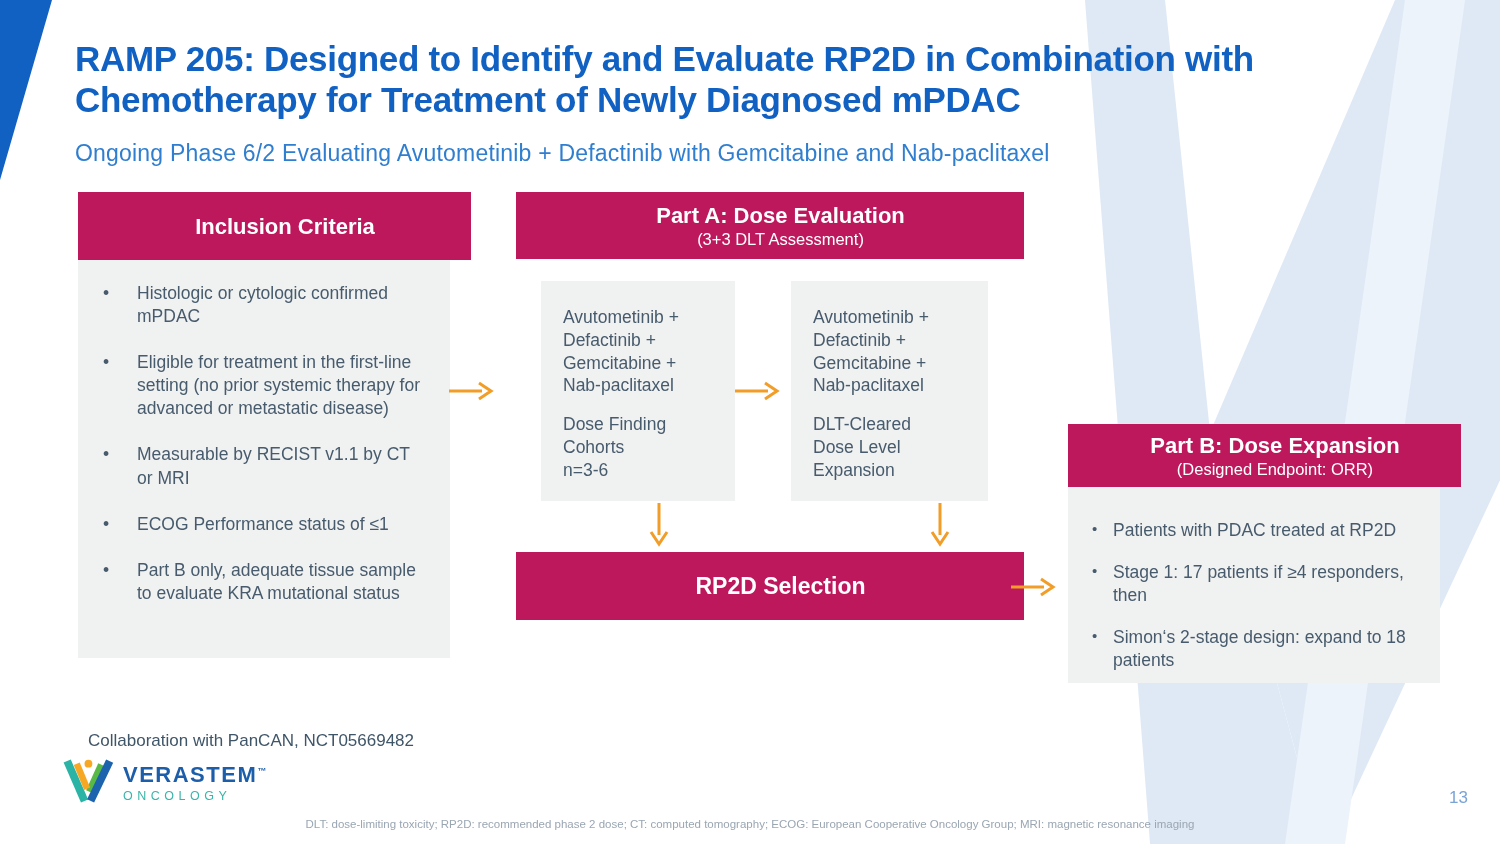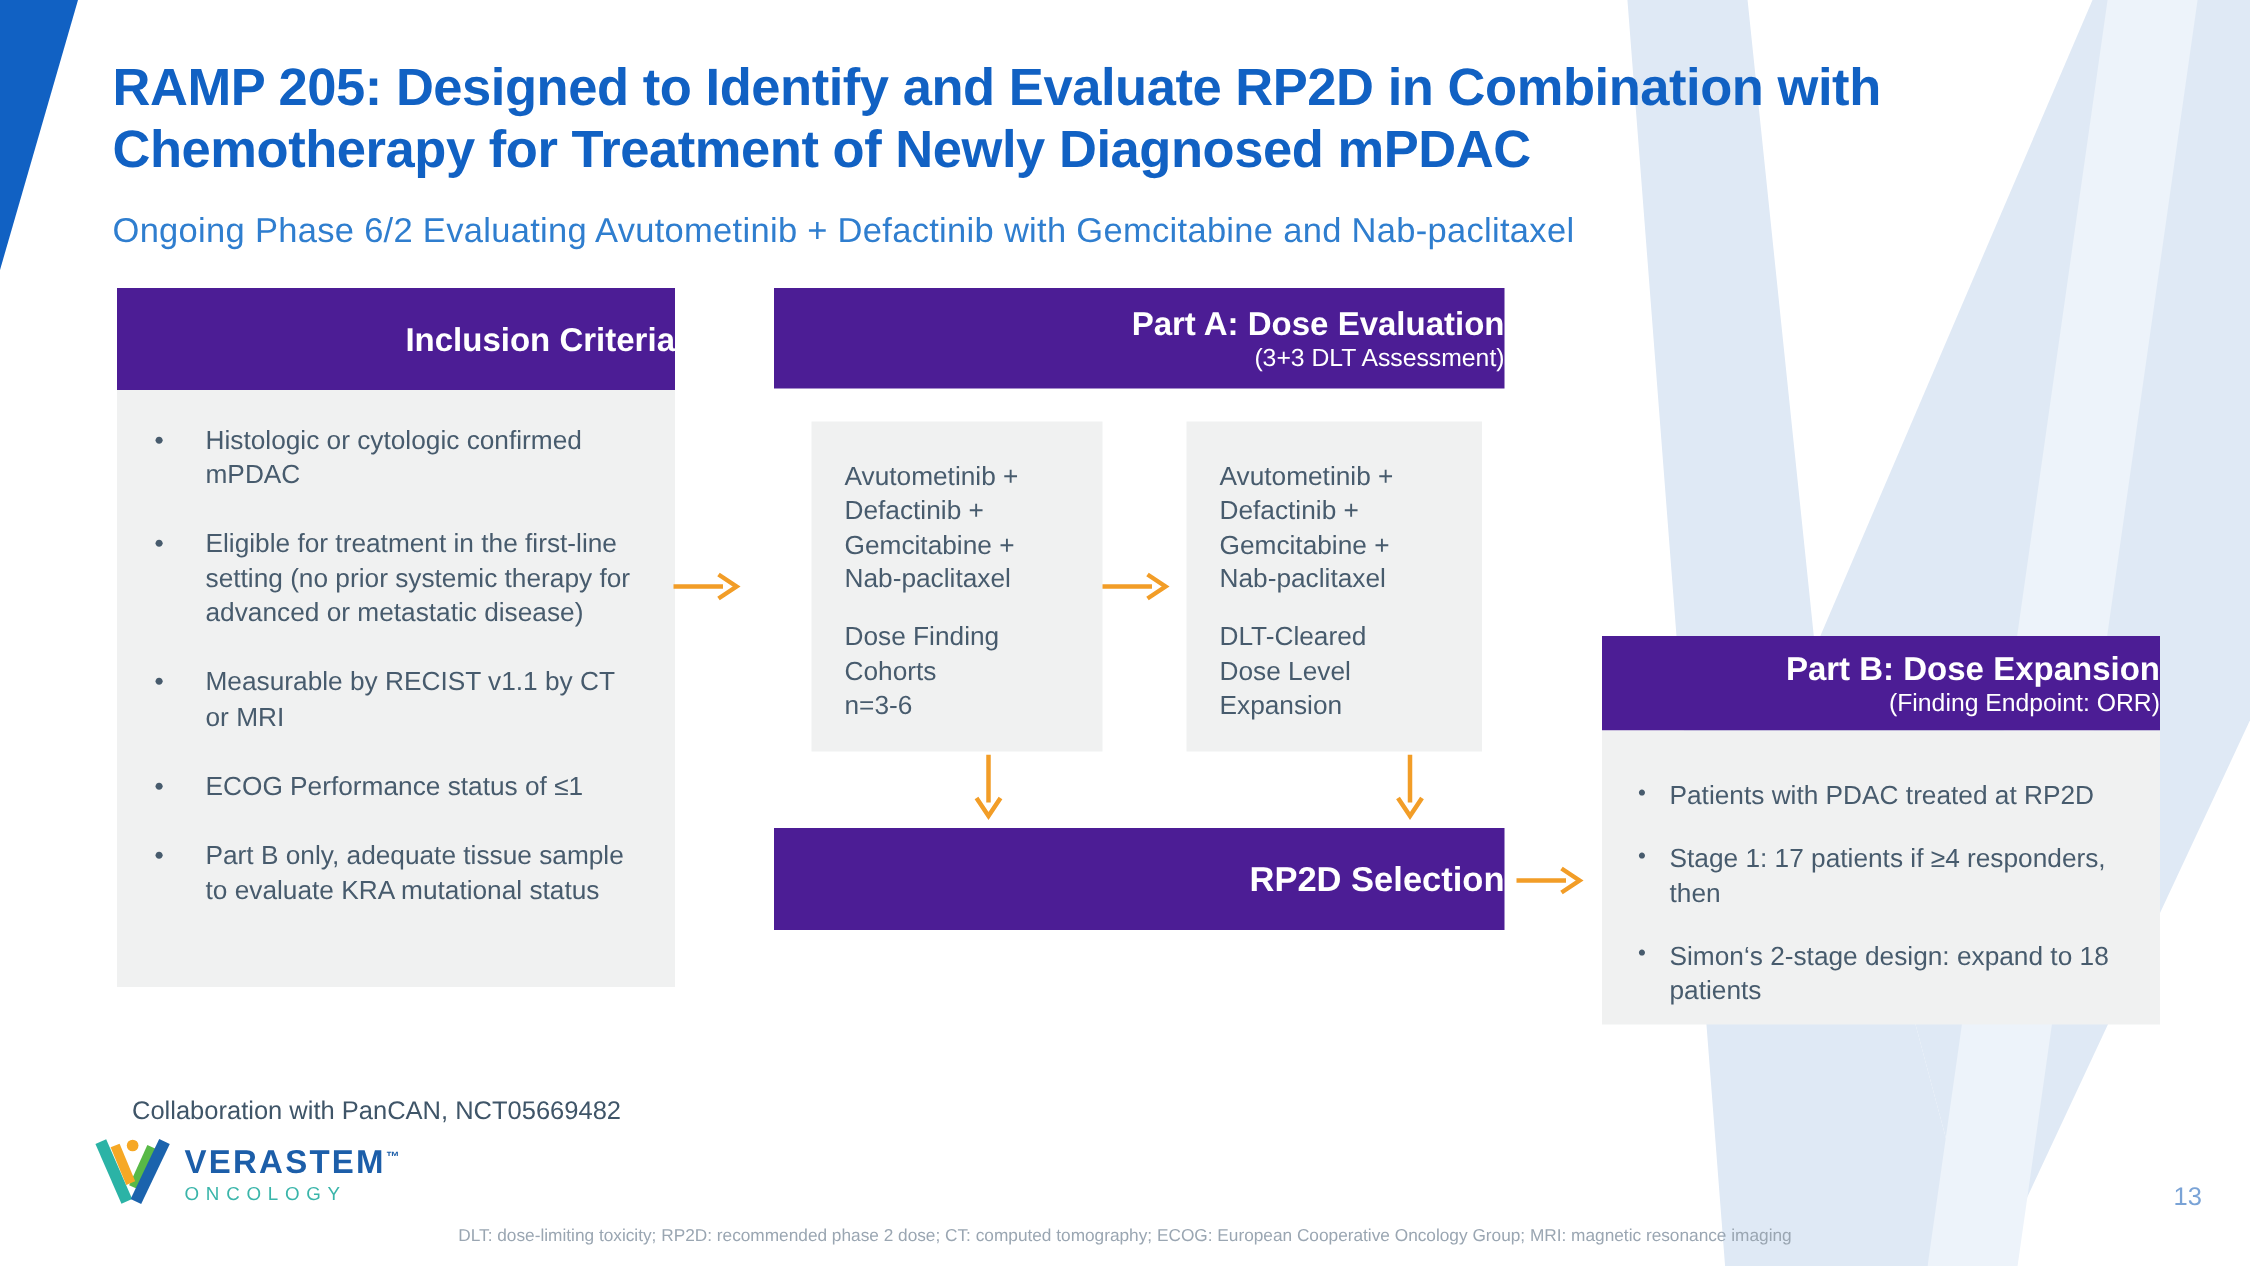--- a/index.html
+++ b/index.html
@@ -18,22 +18,22 @@
     clip-path:polygon(93% 0, 100% 0, 100% 56.9%, 88.67% 100%, 88% 100%, 80.67% 51.2%);}
   .wm-inner-stripe{position:absolute;inset:0;background:#edf3fa;
     clip-path:polygon(93.67% 0, 97.67% 0, 89.67% 100%, 85.67% 100%);}
   .corner-wedge{position:absolute;top:0;left:0;width:60px;height:190px;background:#1161c3;
     clip-path:polygon(0 0, 52px 0, 0 180px);z-index:1;}
   
   .title{left:75px;top:38px;width:1360px;z-index:2;
     color:#1161c3;font-size:35px;font-weight:bold;line-height:41px;letter-spacing:-0.3px;}
   .subtitle{left:75px;top:140px;width:1200px;z-index:2;
     color:#2f7ecf;font-size:23px;letter-spacing:0.2px;}
-  .hdr{background:#4c1d95;color:#ffffff;text-align:right;z-index:2;
-    display:flex;flex-direction:column;justify-content:center;}
+  .hdr{background:#be185d;color:#ffffff;text-align:center;z-index:2;
+    display:flex;flex-direction:column;justify-content:center;padding-left:21px;}
   .hdr .h1{font-weight:bold;font-size:22px;line-height:27px;}
   .hdr .h2{font-size:16.5px;line-height:20px;}
   .graybox{background:#f0f1f1;z-index:2;color:#475b6d;}
   ul.blist{list-style:none;margin:0;padding:0;}
   ul.blist li{position:relative;font-size:17.5px;line-height:1.32;}
   
   .inc-body{left:78px;top:260px;width:372px;height:398px;padding:0;box-sizing:border-box;}
   .inc-body ul{padding:22px 20px 0 59px;}
   .inc-body li{margin-bottom:23px;}
   .inc-body li::before{content:"\2022";position:absolute;left:-34px;top:0;}
@@ -113,21 +113,21 @@
 Dose Level
 Expansion</div>
 </div>
 
 <div class="abs hdr rp2d">
   <div class="h1">RP2D Selection</div>
 </div>
 
 <div class="abs hdr" style="left:1068px;top:424px;width:372px;height:63px;">
   <div class="h1">Part B: Dose Expansion</div>
-  <div class="h2">(Finding Endpoint: ORR)</div>
+  <div class="h2">(Designed Endpoint: ORR)</div>
 </div>
 <div class="abs graybox pb-body">
   <ul class="blist">
     <li>Patients with PDAC treated at RP2D</li>
     <li>Stage 1: 17 patients if ≥4 responders, then</li>
     <li>Simon‘s 2-stage design: expand to 18 patients</li>
   </ul>
 </div>
 
 <svg class="abs arrow" style="left:448px;top:381px;" width="46" height="20" viewBox="0 0 46 20">

